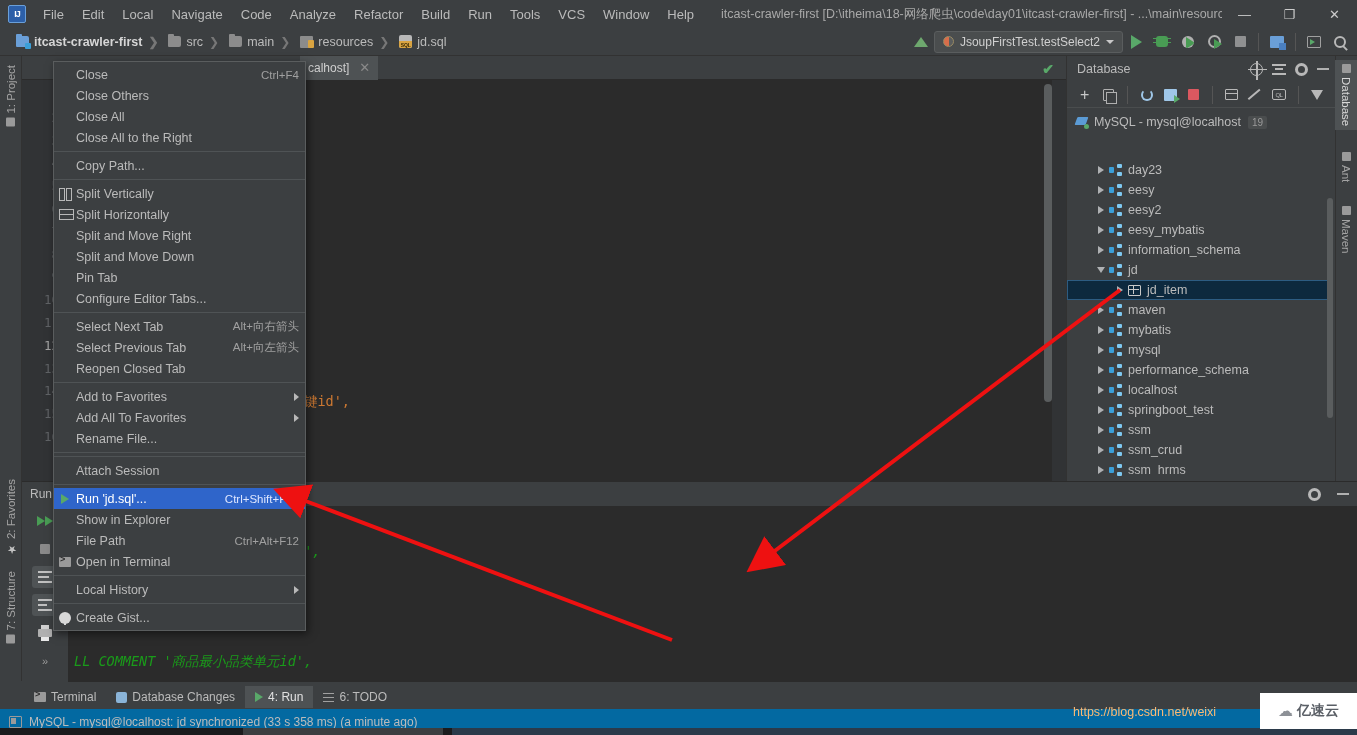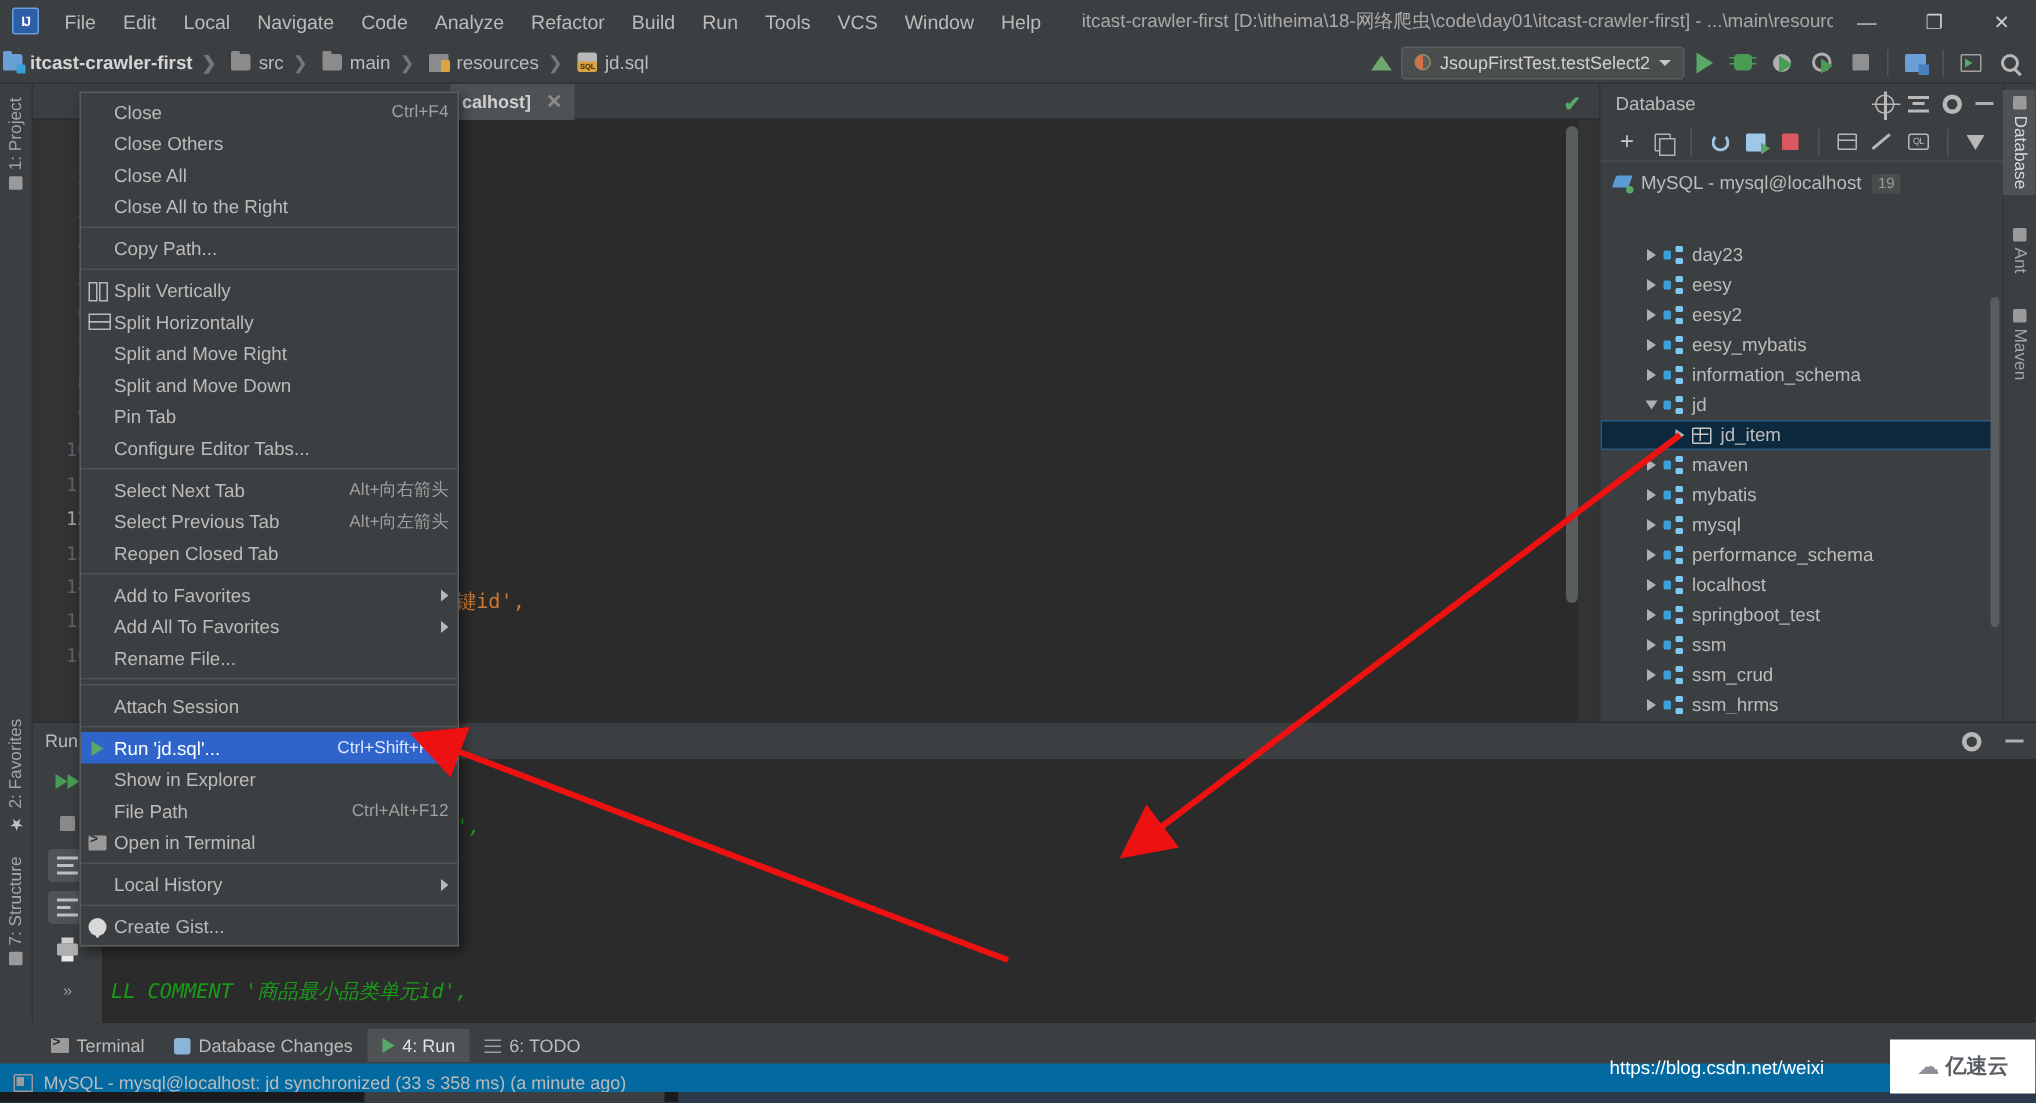--- a/index.html
+++ b/index.html
@@ -38,21 +38,21 @@
     width:45px; height:28px; display:flex; align-items:center; justify-content:center;
     color:#cccccc; font-size:13px;
   }
 
   
   .navbar {
     position:absolute; left:0; top:28px; width:1357px; height:28px;
     background:#3c3f41; display:flex; align-items:center;
     border-bottom:1px solid #323232;
   }
-  .crumbs { display:flex; align-items:center; padding-left:0; }
+  .crumbs { display:flex; align-items:center; padding-left:14px; }
   .crumb { display:flex; align-items:center; color:#bbbbbb; font-size:12.5px; padding:2px 2px; }
   .crumb.bold { font-weight:bold; color:#d6d6d6; }
   .crumb .sep { color:#777; margin:0 6px; font-size:12px; }
   .ic-folder {
     width:13px; height:11px; margin-right:5px;
     background:#8c8c8c; border-radius:1px 2px 2px 1px; position:relative;
   }
   .ic-folder.blue { background:#6a9fd8; }
   .ic-folder::before {
     content:""; position:absolute; left:0; top:-2px; width:6px; height:3px;
@@ -152,21 +152,21 @@
     position:absolute; left:22px; top:56px; width:1044px; height:425px;
     background:#2b2b2b;
   }
   .tabbar {
     position:absolute; left:0; top:0; width:1044px; height:24px;
     background:#3c3f41; border-bottom:1px solid #2b2b2b;
     display:flex; align-items:center;
   }
   .tab {
     height:24px; display:flex; align-items:center; gap:6px;
-    padding:0 8px; background:#4e5254; color:#d0d0d0; font-size:12px;font-weight:bold;
+    padding:0 8px; background:#4e5254; color:#d0d0d0; font-size:12px;
   }
   .tab .x { color:#8a8a8a; font-size:13px; margin-left:4px; }
   .ok-check {
     position:absolute; right:12px; top:5px; color:#59a869; font-size:14px; font-weight:bold;
   }
   .gutter {
     position:absolute; left:0; top:24px; width:45px; height:401px;
     background:#313335; color:#606366; font-family:"DejaVu Sans Mono", monospace;
     font-size:12.5px; text-align:right; padding-top:4px;
   }
@@ -346,21 +346,21 @@
   .i-term::after{content:">";position:absolute;left:1px;top:-3px;color:#2b2b2b;font-size:9px;font-weight:bold;}
   .i-git { width:12px;height:12px;border-radius:50%;background:#d8d8d8;position:relative; }
   .i-git::after{content:"";position:absolute;left:5px;bottom:-1px;width:2px;height:4px;background:#d8d8d8;}
   .arrow-r { width:0;height:0;border-top:4px solid transparent;border-bottom:4px solid transparent;border-left:5px solid #b8b8b8; }
 
   
   .anno { position:absolute; left:0; top:0; width:1357px; height:735px; pointer-events:none; z-index:80; }
 
   
   .wm-url {
-    position:absolute; left:1073px; top:705px; color:#ffffff; font-size:12.5px;
+    position:absolute; left:1073px; top:705px; color:#fdba74; font-size:12.5px;
     z-index:70; white-space:nowrap;
   }
   .wm-box {
     position:absolute; right:0px; top:693px; width:97px; height:36px;
     background:#ffffff; display:flex; align-items:center; justify-content:center;
     gap:4px; z-index:75;
   }
   .wm-box .cl1 { color:#8d9197; font-size:15px; }
   .wm-box .txt { color:#5a5f66; font-size:14px; font-weight:bold; }
 

